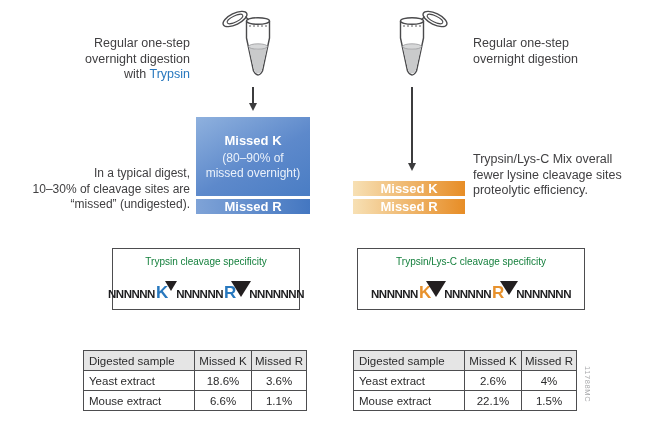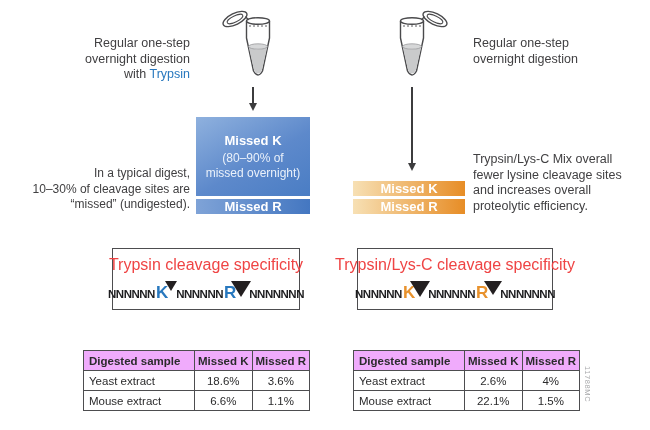--- a/index.html
+++ b/index.html
@@ -47,40 +47,40 @@
   
   .note-left{position:absolute;top:166px;left:0;width:190px;text-align:right;
              font-size:12px;line-height:15.5px;}
   .note-right{position:absolute;top:152px;left:473px;font-size:12.5px;line-height:15.5px;}
 
   
   .spec-box{position:absolute;top:248px;height:62px;border:1px solid #4d4d4f;background:#fff;
             box-sizing:border-box;display:flex;flex-direction:column;align-items:center;
             justify-content:space-between;padding:7px 2px 9px 2px;}
   .spec-left{left:112px;width:188px;}
-  .spec-right{left:357px;width:196px;}
-  .spec-title{font-size:16px;color:#ef4444;white-space:nowrap;}
+  .spec-right{left:357px;width:228px;}
+  .spec-title{font-size:10px;color:#15803d;white-space:nowrap;}
   .seq{display:flex;align-items:flex-end;font-weight:bold;color:#1d1d1f;height:19px;justify-content:center;}
   .seq .n{font-size:11.5px;line-height:12px;letter-spacing:-0.5px;}
   .seq .kr{font-size:17px;line-height:15px;margin:0 1px;}
   .kr-blue{color:#2878be;}
   .kr-orange{color:#e8922d;}
   .tri{width:0;height:0;border-style:solid;border-color:#231f20 transparent transparent transparent;
        align-self:flex-start;}
   .tri-s{border-width:10px 6.5px 0 6.5px;margin:0 -1px 0 -4px;}
   .tri-l{border-width:16px 10px 0 10px;margin:0 -2px 0 -6px;}
   .tri-m{border-width:14px 9px 0 9px;margin:0 -2px 0 -5px;}
 
   
   .data-table{position:absolute;top:350px;border-collapse:collapse;font-size:11.5px;color:#2b2b2c;
               table-layout:fixed;}
   .table-left{left:83px;}
   .table-right{left:353px;}
   .data-table th,.data-table td{border:1px solid #4d4d4f;height:17px;white-space:nowrap;overflow:hidden;}
-  .data-table th{background:#f0abfc;font-weight:bold;}
+  .data-table th{background:#e5e5e5;font-weight:normal;}
   .col-sample{width:100px;text-align:left;padding:1px 5px;}
   .col-val{width:50px;text-align:center;padding:1px 3px;}
   .col-val2{width:48px;text-align:center;padding:1px 3px;}
 
   
   .watermark{position:absolute;left:592px;top:366px;font-size:7.5px;color:#a9aaac;
              transform:rotate(90deg);transform-origin:0 0;letter-spacing:0.6px;white-space:nowrap;}
 </style>
 </head>
 <body>
@@ -150,21 +150,20 @@
 
   <div class="note-left">
     <div>In a typical digest,</div>
     <div>10–30% of cleavage sites are</div>
     <div>“missed” (undigested).</div>
   </div>
 
   <div class="note-right">
     <div>Trypsin/Lys-C Mix overall</div>
     <div>fewer lysine cleavage sites</div>
-    <div>and increases overall</div>
     <div>proteolytic efficiency.</div>
   </div>
 
   <div class="spec-box spec-left">
     <div class="spec-title">Trypsin cleavage specificity</div>
     <div class="seq">
       <span class="n">NNNNNN</span>
       <span class="kr kr-blue">K</span>
       <div class="tri tri-s"></div>
       <span class="n">NNNNNN</span>

